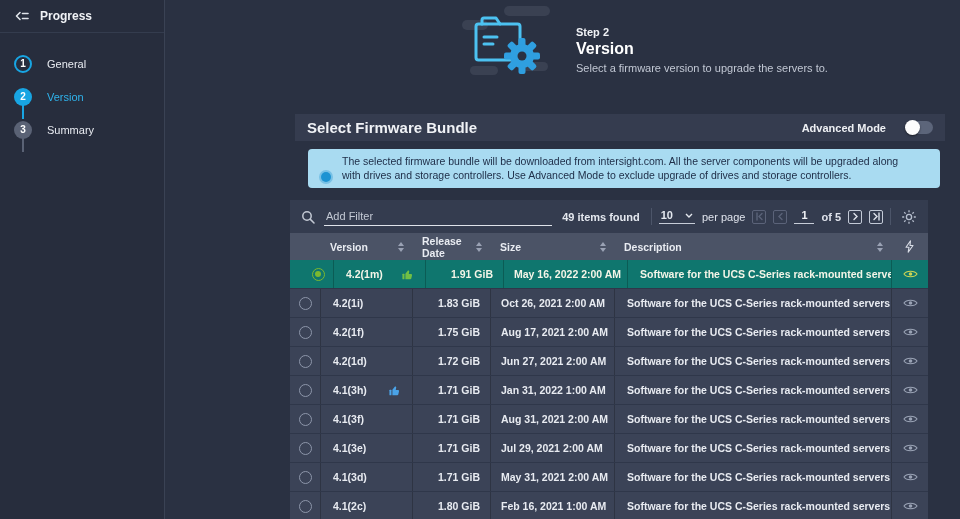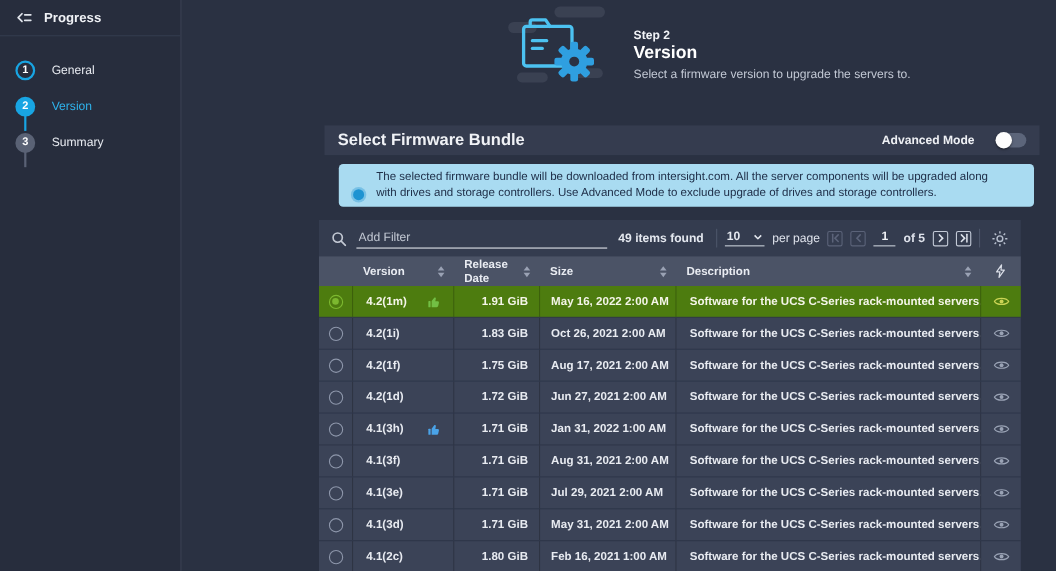--- a/index.html
+++ b/index.html
@@ -89,21 +89,21 @@
   .trow .c { display:flex; align-items:center; border-left:1px solid rgba(0,0,0,.22);
              color:#e8ebf1; font-size:10.5px; font-weight:bold; overflow:hidden; }
   .trow .c:first-child { border-left:none; justify-content:center; }
   .c.version { padding:0 12px 0 12px; }
   .badge { margin-left:auto; display:flex; }
   .c.size { justify-content:flex-end; padding-right:10px; }
   .c.date { padding-left:10px; }
   .c.desc { padding:0 8px 0 12px; white-space:nowrap; }
   .c.eye { justify-content:center; color:#9aa3b5; }
   .radio { width:13px; height:13px; border-radius:50%; border:1px solid #8d96aa; position:relative; }
-  .trow.selected { background:#4d7c0f; }
+  .trow.selected { background:#0f766e;padding-left:13px; }
   .trow.selected .c { color:#f4f5e8; }
   .trow.selected .radio { border-color:#7cb82f; }
   .trow.selected .radio::after { content:''; position:absolute; left:2.5px; top:2.5px;
                                  width:6px; height:6px; border-radius:50%; background:#7cb82f; }
   .trow.selected .c.eye { color:#cbd455; }
 </style>
 </head>
 <body>
 
 <div class="app">

